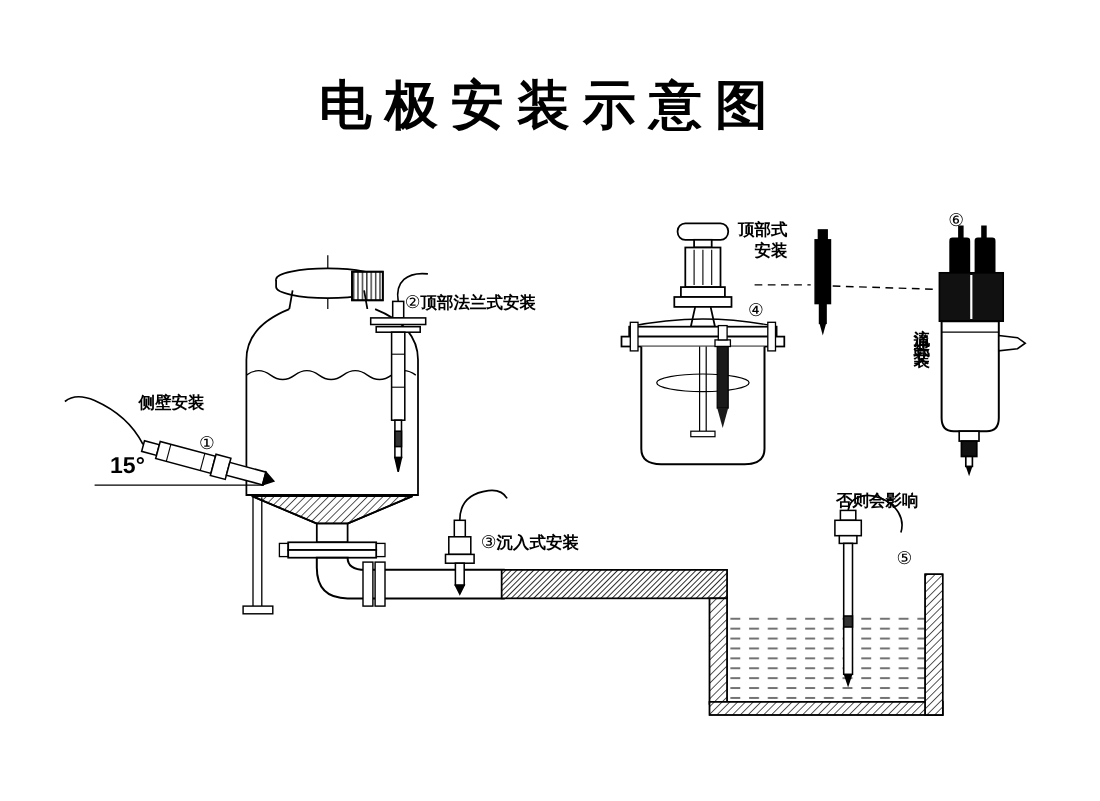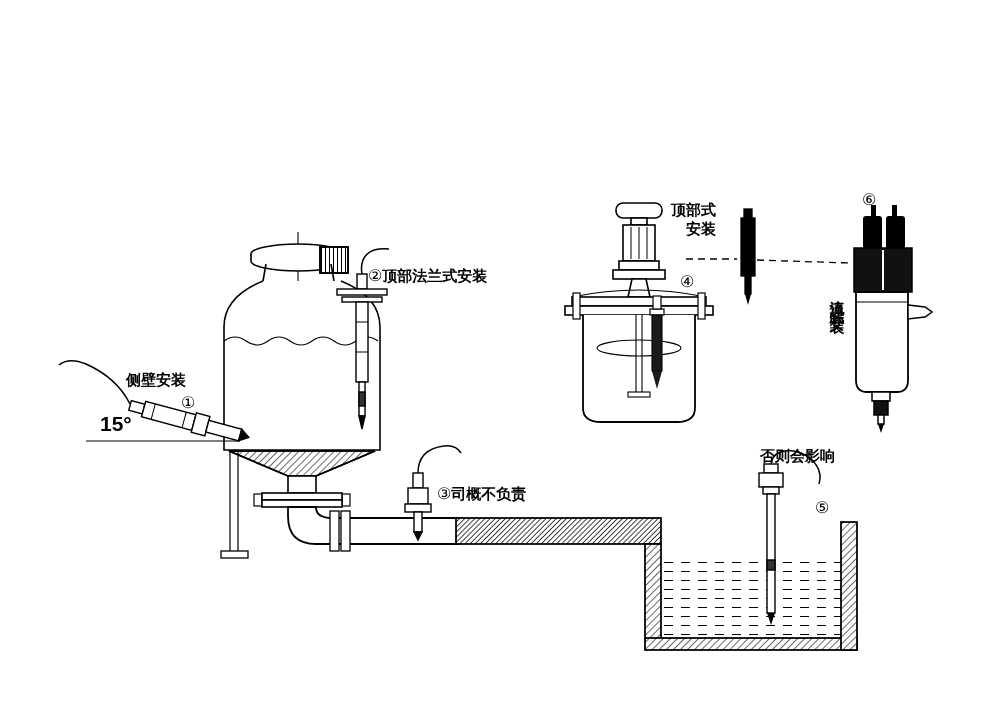--- a/index.html
+++ b/index.html
@@ -171,28 +171,29 @@
       <path d="M 771,466 C 771,452 786,447 801,453 C 815,459 823,471 819,484" fill="none" stroke-width="1.5"></path>
       <rect x="764" y="464" width="14" height="9"></rect>
       <rect x="759" y="473" width="24" height="14"></rect>
       <rect x="763" y="487" width="16" height="7"></rect>
       <rect x="767" y="494" width="8" height="119"></rect>
       <rect x="767" y="560" width="8" height="10" fill="#333"></rect>
       <polygon points="767,613 775,613 771,625" fill="#000" stroke="none"></polygon>
     </g>
   </svg>
 
-
-  <div class="lbl" style="left:126px; top:370px;">侧壁安装</div>
+  <div class="title">电极安装示意图</div>
+
+  <div class="lbl" style="left:126px; top:358px;font-family:Liberation Serif, serif;">侧壁安装</div>
   <div class="num" style="left:181px; top:393px;">①</div>
   <div class="angle" style="left:100px; top:412px;">15°</div>
 
   <div class="lbl" style="left:368px; top:266px;"><span class="inline-num">②</span><span>顶部法兰式安装</span></div>
 
-  <div class="lbl" style="left:437px; top:484px;"><span class="inline-num">③</span><span>司概不负责</span></div>
+  <div class="lbl" style="left:437px; top:484px;"><span class="inline-num">③</span><span>沉入式安装</span></div>
 
   <div class="lbl" style="left:671px; top:200px;text-align:right;">顶部式
 安装</div>
   <div class="num" style="left:680px; top:272px;">④</div>
 
   <div class="lbl" style="left:760px; top:446px;">否则会影响</div>
   <div class="num" style="left:815px; top:498px;">⑤</div>
 
   <div class="num" style="left:862px; top:190px;">⑥</div>
   <div class="lbl vertical" style="left:828px; top:287px;">流通式安装</div>

